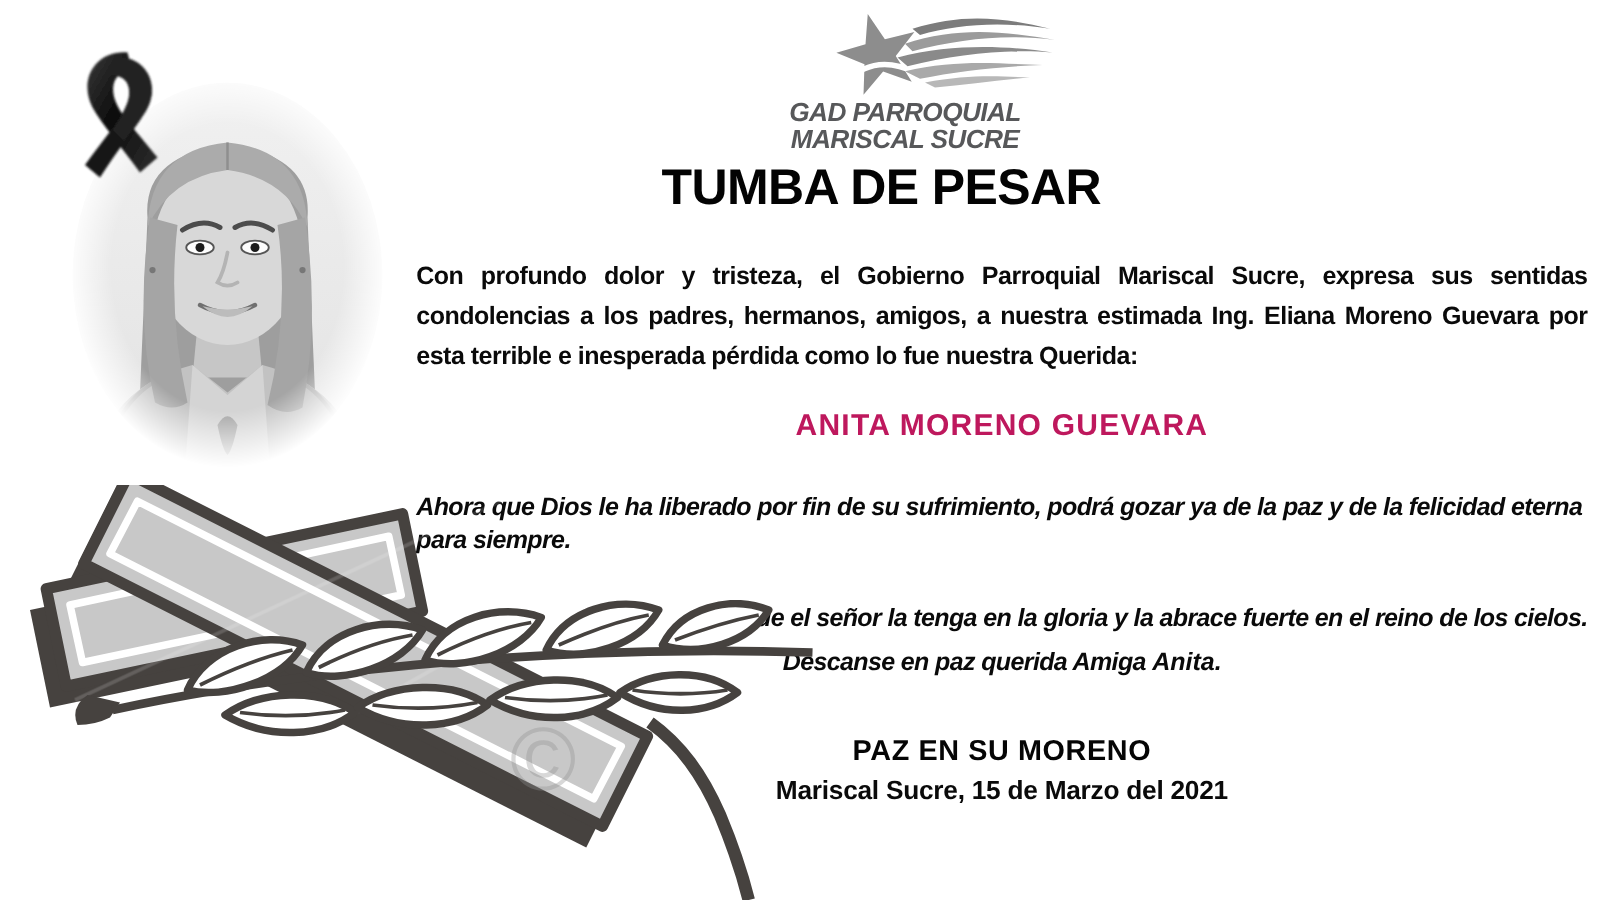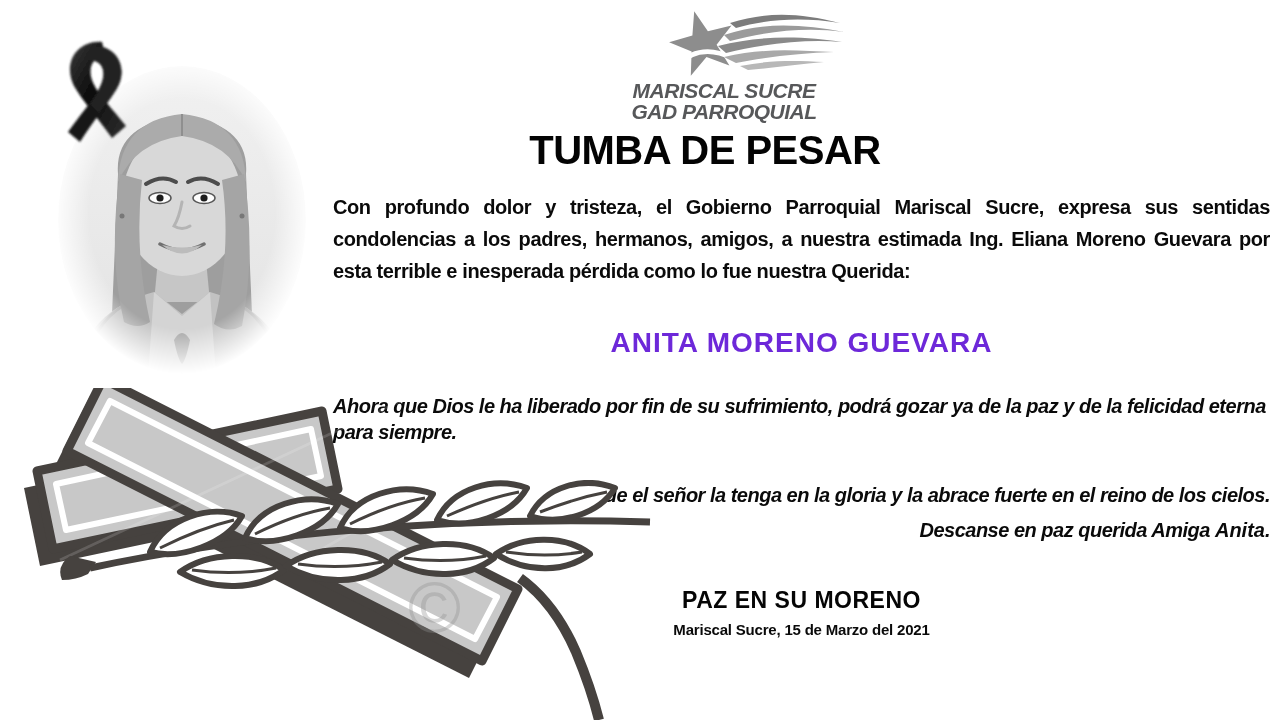--- a/index.html
+++ b/index.html
@@ -25,56 +25,56 @@
   .title {
     position: absolute; left: 500px; top: 128px; width: 410px;
     text-align: center;
     font-size: 40px; font-weight: 800; letter-spacing: -0.5px;
     color: #030303;
   }
   
   .content { position: absolute; left: 333px; top: 0; width: 937px; height: 720px; }
   .content > div { position: absolute; width: 100%; }
   .intro {
-    top: 191px;
+    top: 205px;
     font-size: 20px; font-weight: bold; letter-spacing: -0.4px;
     line-height: 32px;
     text-align: justify; text-justify: inter-word;
     color: #0a0a0a;
   }
   .deceased-name {
     top: 327px; text-align: center;
-    font-size: 28px; font-weight: 800; letter-spacing: 1px;
-    color: #6d28d9;
+    font-size: 24px; font-weight: 800; letter-spacing: 1px;
+    color: #be185d;
   }
   .eulogy {
     top: 393px; text-align: left;
     font-size: 20px; font-weight: bold; font-style: italic; letter-spacing: -0.5px;
     line-height: 26px;
     color: #0a0a0a;
   }
   .blessing {
     top: 484px; text-align: right;
     font-size: 20px; font-weight: bold; font-style: italic; letter-spacing: -0.5px;
     color: #0a0a0a;
   }
   .farewell {
-    top: 519px; text-align: right;
+    top: 519px; text-align: center;
     font-size: 20px; font-weight: bold; font-style: italic; letter-spacing: -0.5px;
     color: #0a0a0a;
   }
   .farewell .name-strong { font-weight: 900; letter-spacing: 0; }
   .closing {
     top: 587px; text-align: center;
     font-size: 23px; font-weight: 800; letter-spacing: 0.5px;
     color: #050505;
   }
   .dateline {
     top: 621px; text-align: center;
-    font-size: 15px; font-weight: bold; letter-spacing: -0.2px;
+    font-size: 21px; font-weight: bold; letter-spacing: -0.2px;
     color: #0a0a0a;
   }
   
   .portrait { position: absolute; left: 56px; top: 64px; }
   .ribbon { position: absolute; left: 50px; top: 34px; }
   
   .artwork { position: absolute; left: 0; top: 388px; }
 </style>
 </head>
 <body>
@@ -162,22 +162,22 @@
     <svg width="252" height="70" viewBox="0 0 252 70">
       <polygon points="96.2,3.2 109.9,23.3 133.5,17.5 118.6,36.7 131.4,57.4 108.5,49.1 92.8,67.7 93.6,43.4 71.1,34.2 94.4,27.4" fill="#8d8d8d"></polygon>
       <path d="M78,58 Q102,34 134,50" stroke="#ffffff" stroke-width="4.5" fill="none"></path>
       <path d="M132,15 C170,3 202,5 242,15 C205,9 168,11 138,20 Z" fill="#7c7c7c"></path>
       <path d="M126,27 C168,13 206,17 246,24 C208,19 170,23 132,33 Z" fill="#9b9b9b"></path>
       <path d="M120,38 C166,26 210,29 244,34 C210,31 168,35 128,45 Z" fill="#8a8a8a"></path>
       <path d="M126,49 C168,39 202,43 236,44 C204,45 168,49 138,55 Z" fill="#a9a9a9"></path>
       <path d="M142,58 C178,51 202,53 226,54 C200,56 174,60 150,62 Z" fill="#b8b8b8"></path>
     </svg>
     <div class="logo-text">
+      <div class="logo-line">GAD PARROQUIAL</div>
       <div class="logo-line">MARISCAL SUCRE</div>
-      <div class="logo-line">GAD PARROQUIAL</div>
     </div>
   </div>
 
   <div class="title">TUMBA DE PESAR</div>
 
   <div class="content">
     <div class="intro">Con profundo dolor y tristeza, el Gobierno Parroquial Mariscal Sucre, expresa sus sentidas condolencias a los padres, hermanos, amigos, a nuestra estimada Ing. Eliana Moreno Guevara por esta terrible e inesperada pérdida como lo fue nuestra Querida:</div>
     <div class="deceased-name">ANITA MORENO GUEVARA</div>
     <div class="eulogy">Ahora que Dios le ha liberado por fin de su sufrimiento, podrá gozar ya de la paz y de la felicidad eterna para siempre.</div>
     <div class="blessing">Que el señor la tenga en la gloria y la abrace fuerte en el reino de los cielos.</div>

